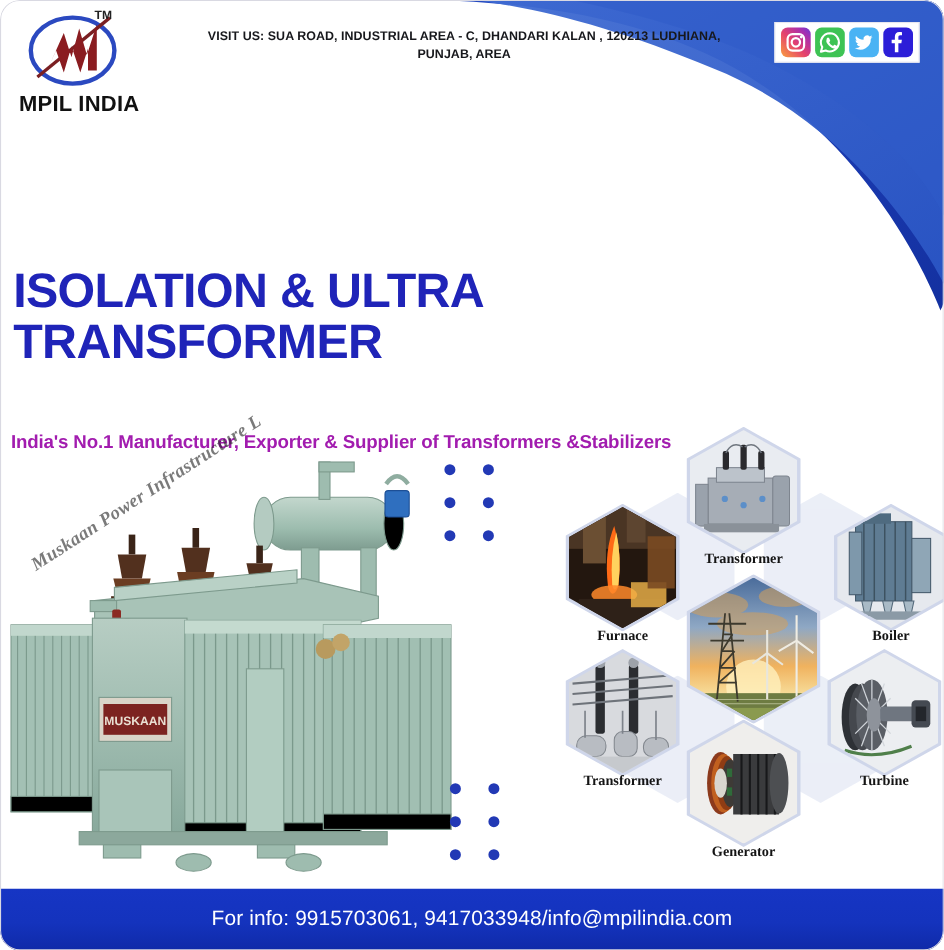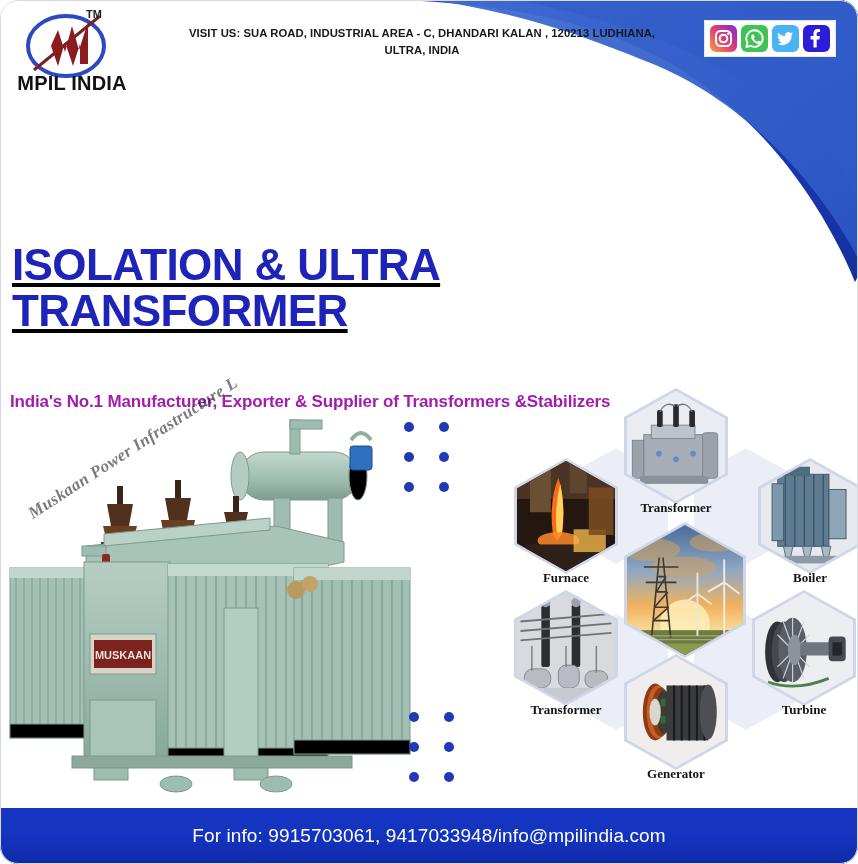--- a/index.html
+++ b/index.html
@@ -35,21 +35,21 @@
     width:858px; height:120px;
     z-index:5;
   }
 
   .logo-block {
     position:absolute; left:8px; top:8px;
     width:128px; height:104px;
   }
   .logo-mark { position:absolute; left:10px; top:0px; width:100px; height:72px; }
   .logo-text {
-    position:absolute; left:0; top:64px; width:128px;
+    position:absolute; left:0; top:76px; width:128px;
     text-align:center;
     font-family:"Liberation Sans", sans-serif;
     font-weight:700; font-size:20px; letter-spacing:.2px;
     color:#111111;
   }
 
   .address {
     position:absolute; left:172px; top:25px;
     width:500px;
     text-align:center;
@@ -67,21 +67,20 @@
     border:1px solid #e7e7ef;
     z-index:7;
   }
   .soc { width:27px; height:27px; border-radius:6px; position:relative; display:block; }
   .soc svg { position:absolute; inset:0; }
 
   
   .headline {
     position:absolute; left:12px; top:242px;
     z-index:4;
-    text-decoration:underline;
   }
   .headline .line {
     font-family:"Liberation Sans", sans-serif;
     font-weight:700;
     font-size:44px;
     line-height:46px;
     letter-spacing:-0.6px;
     color:#1f24b8;
     text-transform:uppercase;
     white-space:nowrap;
@@ -215,21 +214,21 @@
           <path d="M16 62 L82 8" stroke="#7a1f22" stroke-width="3" fill="none"></path>
           <path d="M24 58 L40 22 L47 44 L54 18 L61 42 L70 14 L70 56 L62 56 L62 36 L55 58 L47 34 L40 58 L33 38 Z" fill="#8a1c20"></path>
         </svg>
       </div>
       <div class="logo-text">MPIL INDIA</div>
       <div style="position:absolute;left:78px;top:0px;font-size:11px;font-weight:700;color:#222;">TM</div>
     </div>
 
     <div class="address">
       <div>VISIT US: SUA ROAD, INDUSTRIAL AREA - C, DHANDARI KALAN , 120213 LUDHIANA,</div>
-      <div>ULTRA, INDIA</div>
+      <div>PUNJAB, AREA</div>
     </div>
 
     <div class="social-bar">
       <a class="soc" style="background:linear-gradient(45deg,#f9a03e 0%,#e5426c 45%,#a72fb0 80%,#6a3bd4 100%);">
         <svg viewBox="0 0 27 27" width="27" height="27">
           <rect x="6" y="6" width="15" height="15" rx="4.5" fill="none" stroke="#fff" stroke-width="2"></rect>
           <circle cx="13.5" cy="13.5" r="3.8" fill="none" stroke="#fff" stroke-width="2"></circle>
           <circle cx="18.4" cy="8.7" r="1.25" fill="#fff"></circle>
         </svg>
       </a>

